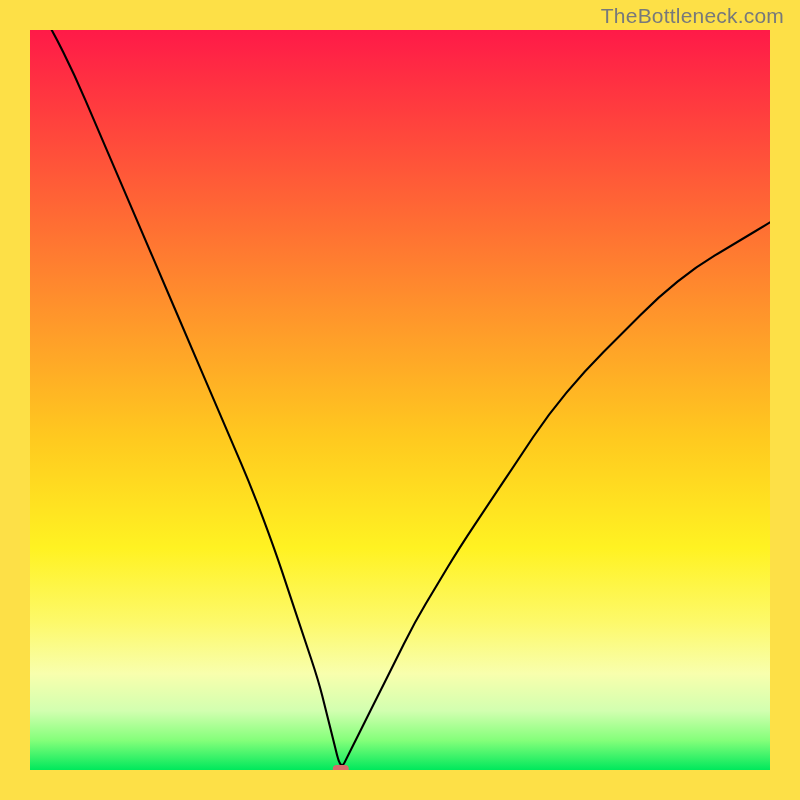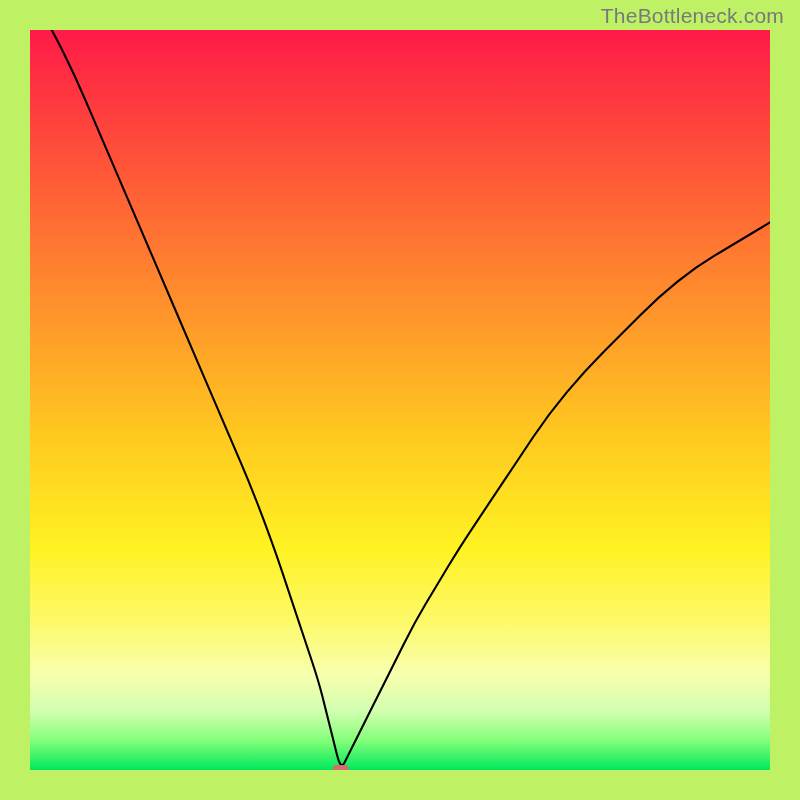--- a/index.html
+++ b/index.html
@@ -10,21 +10,21 @@
     overflow: hidden;
     background: #000;
     font-family: Arial, Helvetica, sans-serif;
   }
   .frame {
     position: absolute;
     top: 0;
     left: 0;
     width: 800px;
     height: 800px;
-    background: #bef264;
+    background: #fde047;
   }
   .plot-area {
     position: absolute;
     top: 30px;
     left: 30px;
     width: 740px;
     height: 740px;
     
     background: linear-gradient(to bottom,
       #ff1a48 0%,

